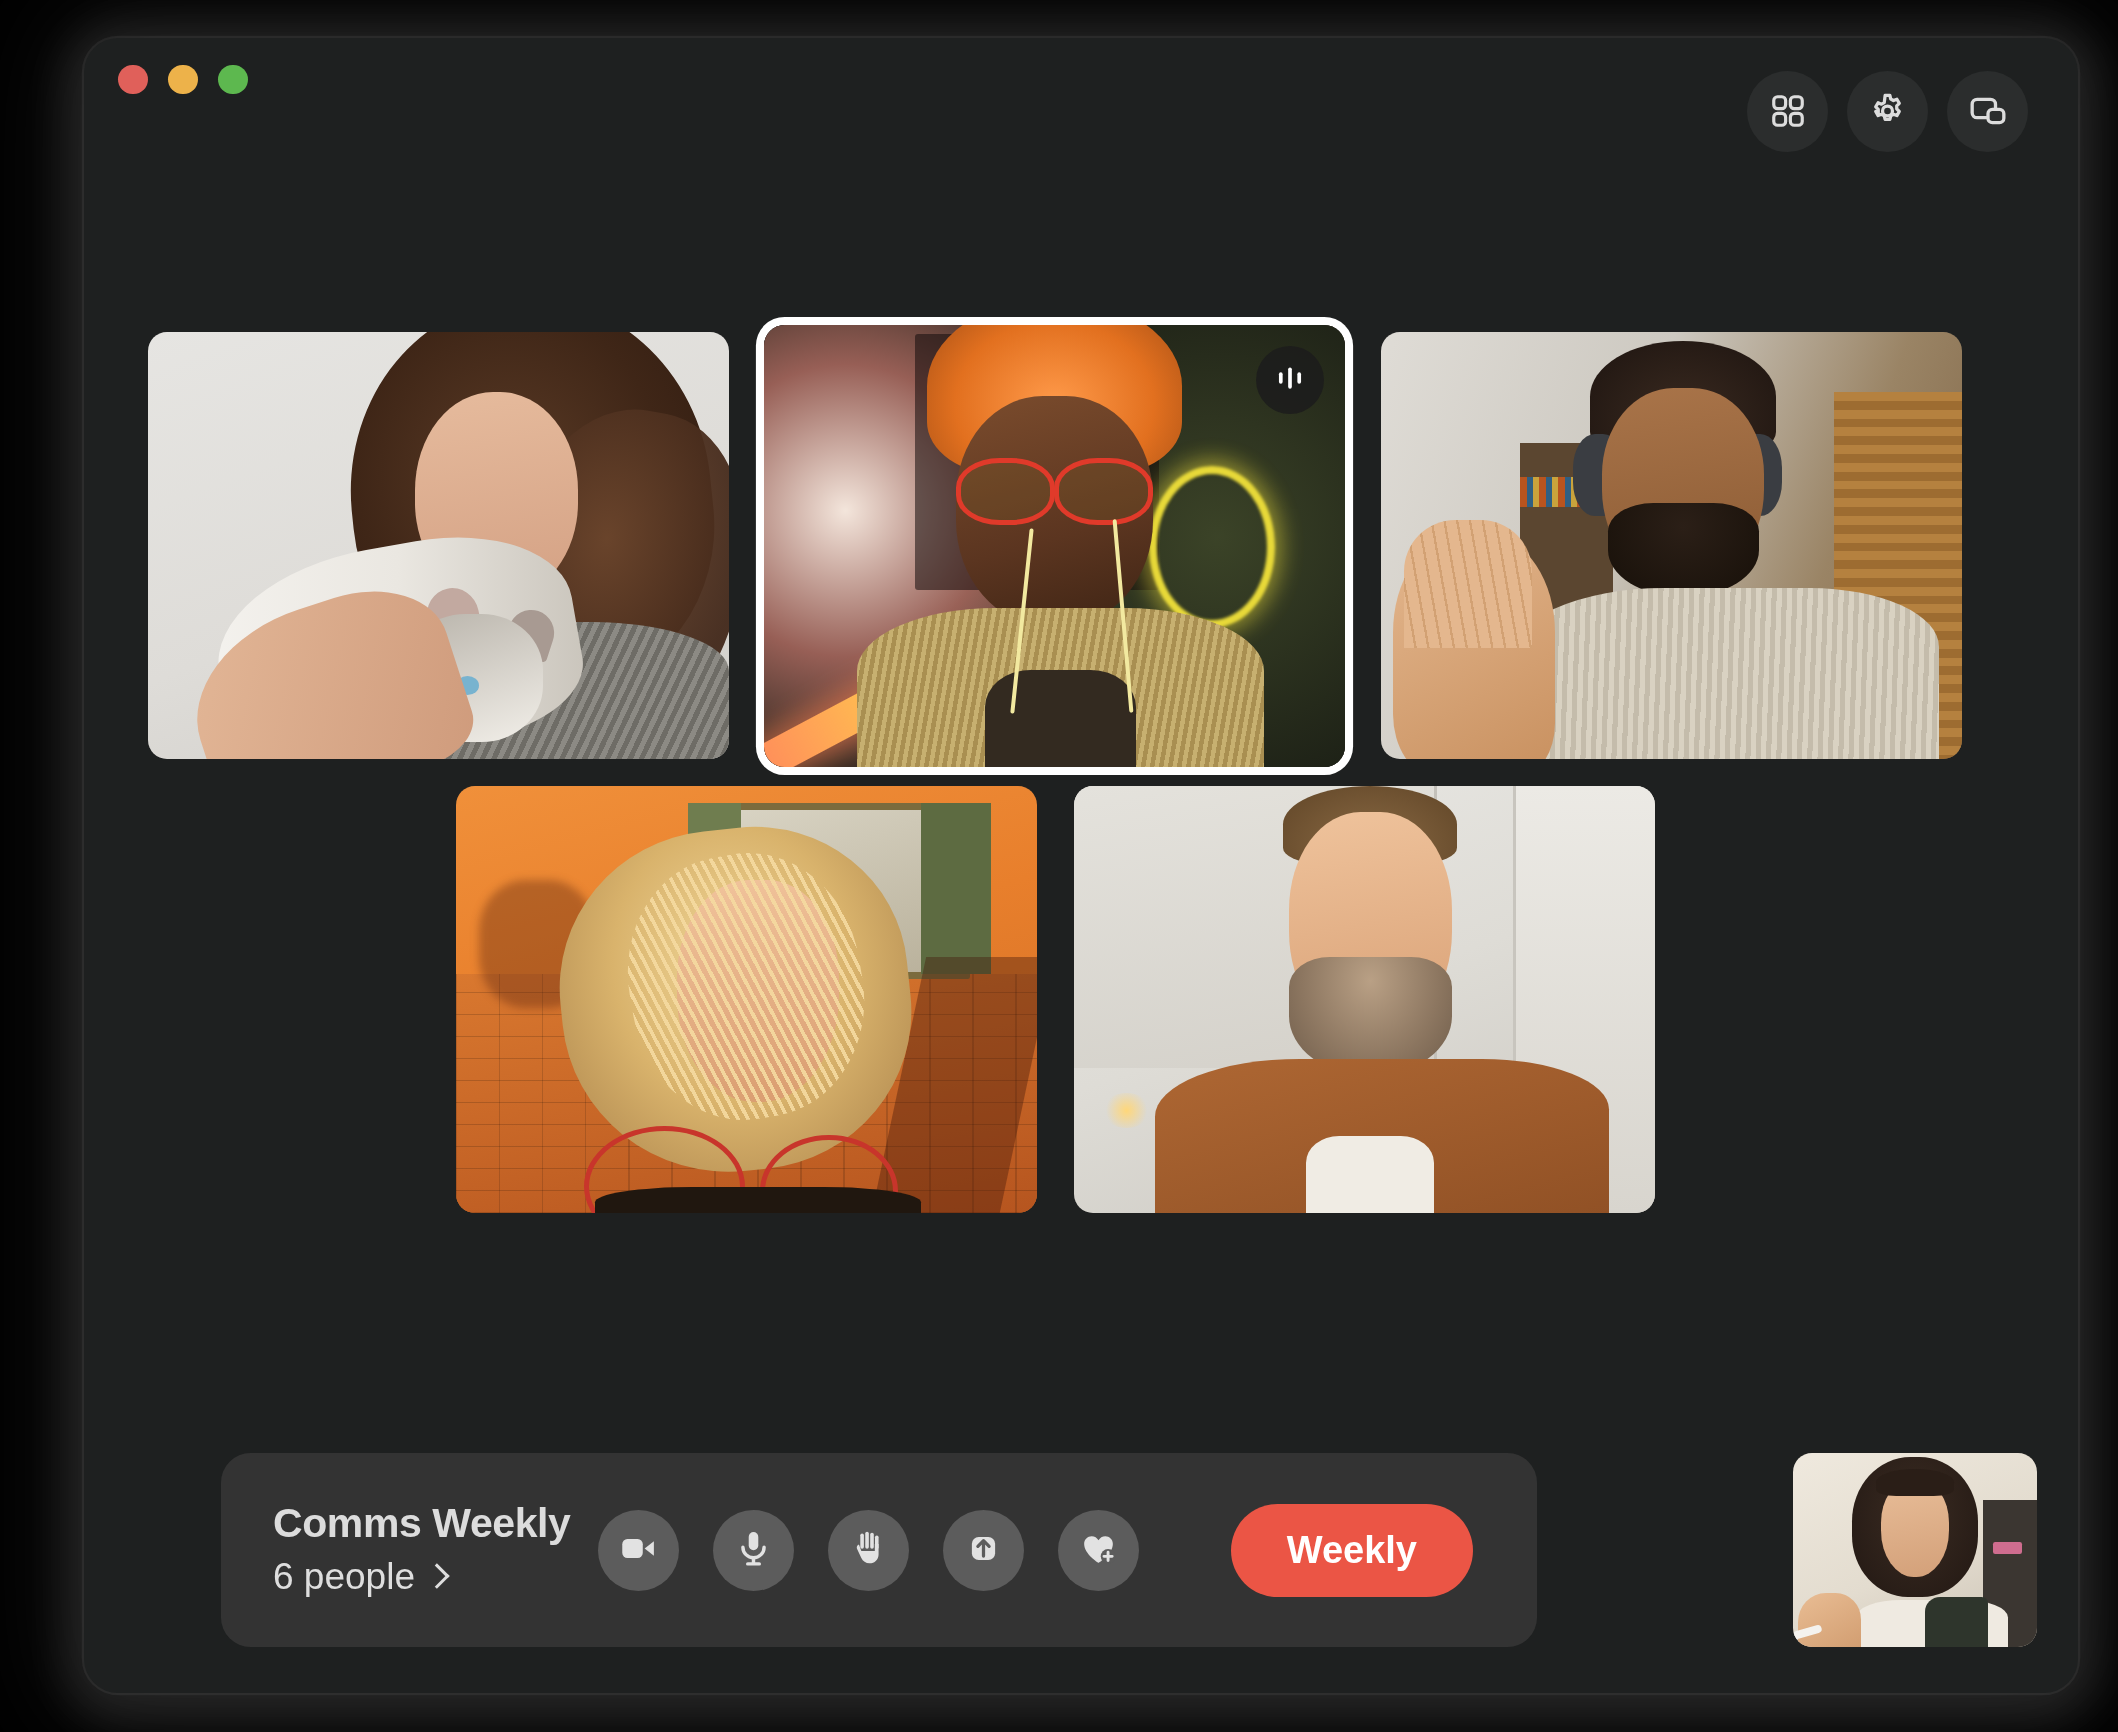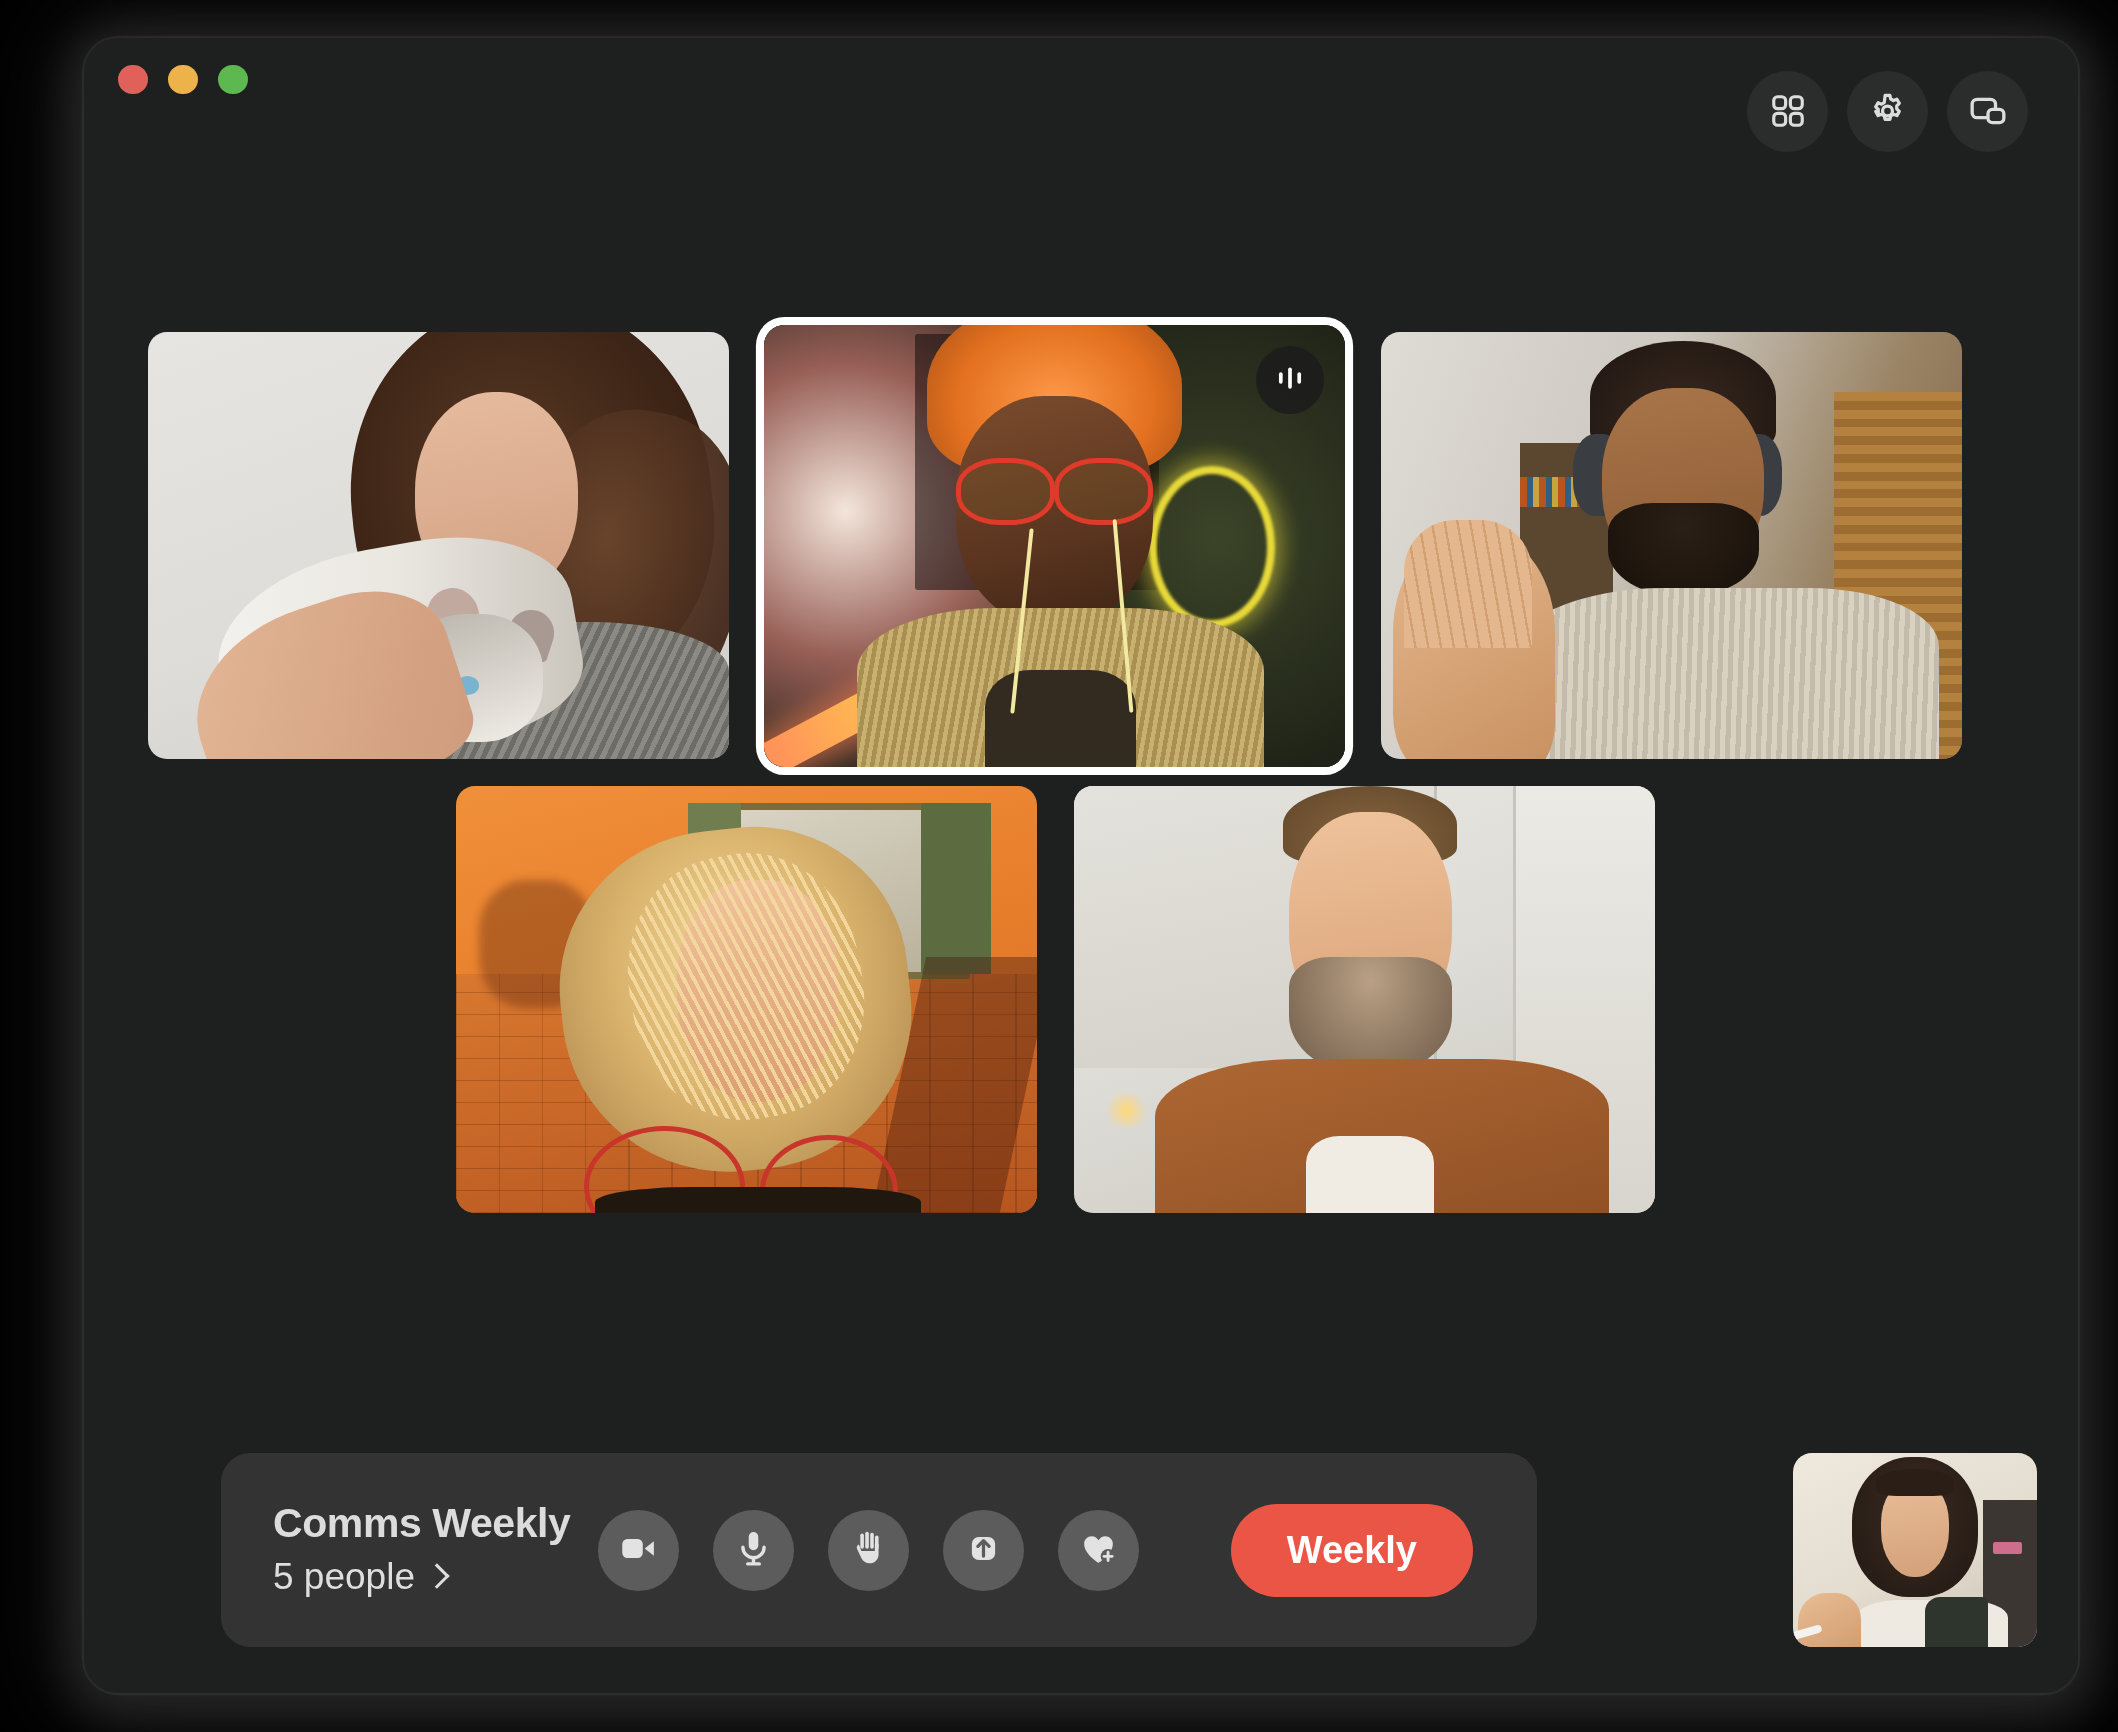--- a/index.html
+++ b/index.html
@@ -492,21 +492,21 @@
         </div>
       </div>
 
     </div>
 
     <div class="controlbar">
 
       <div class="meeting-info">
         <div class="meeting-title">Comms Weekly</div>
         <div class="meeting-people">
-          <span>5 people</span>
+          <span>6 people</span>
           <span class="chev"></span>
         </div>
       </div>
 
       <div class="ctrl-buttons">
 
         <button class="ctrl-btn">
           <span>
             <svg width="41" height="41" viewBox="0 0 24 24" fill="#e2e2e2">
               <rect x="2.5" y="6.5" width="12" height="11" rx="3"></rect>

